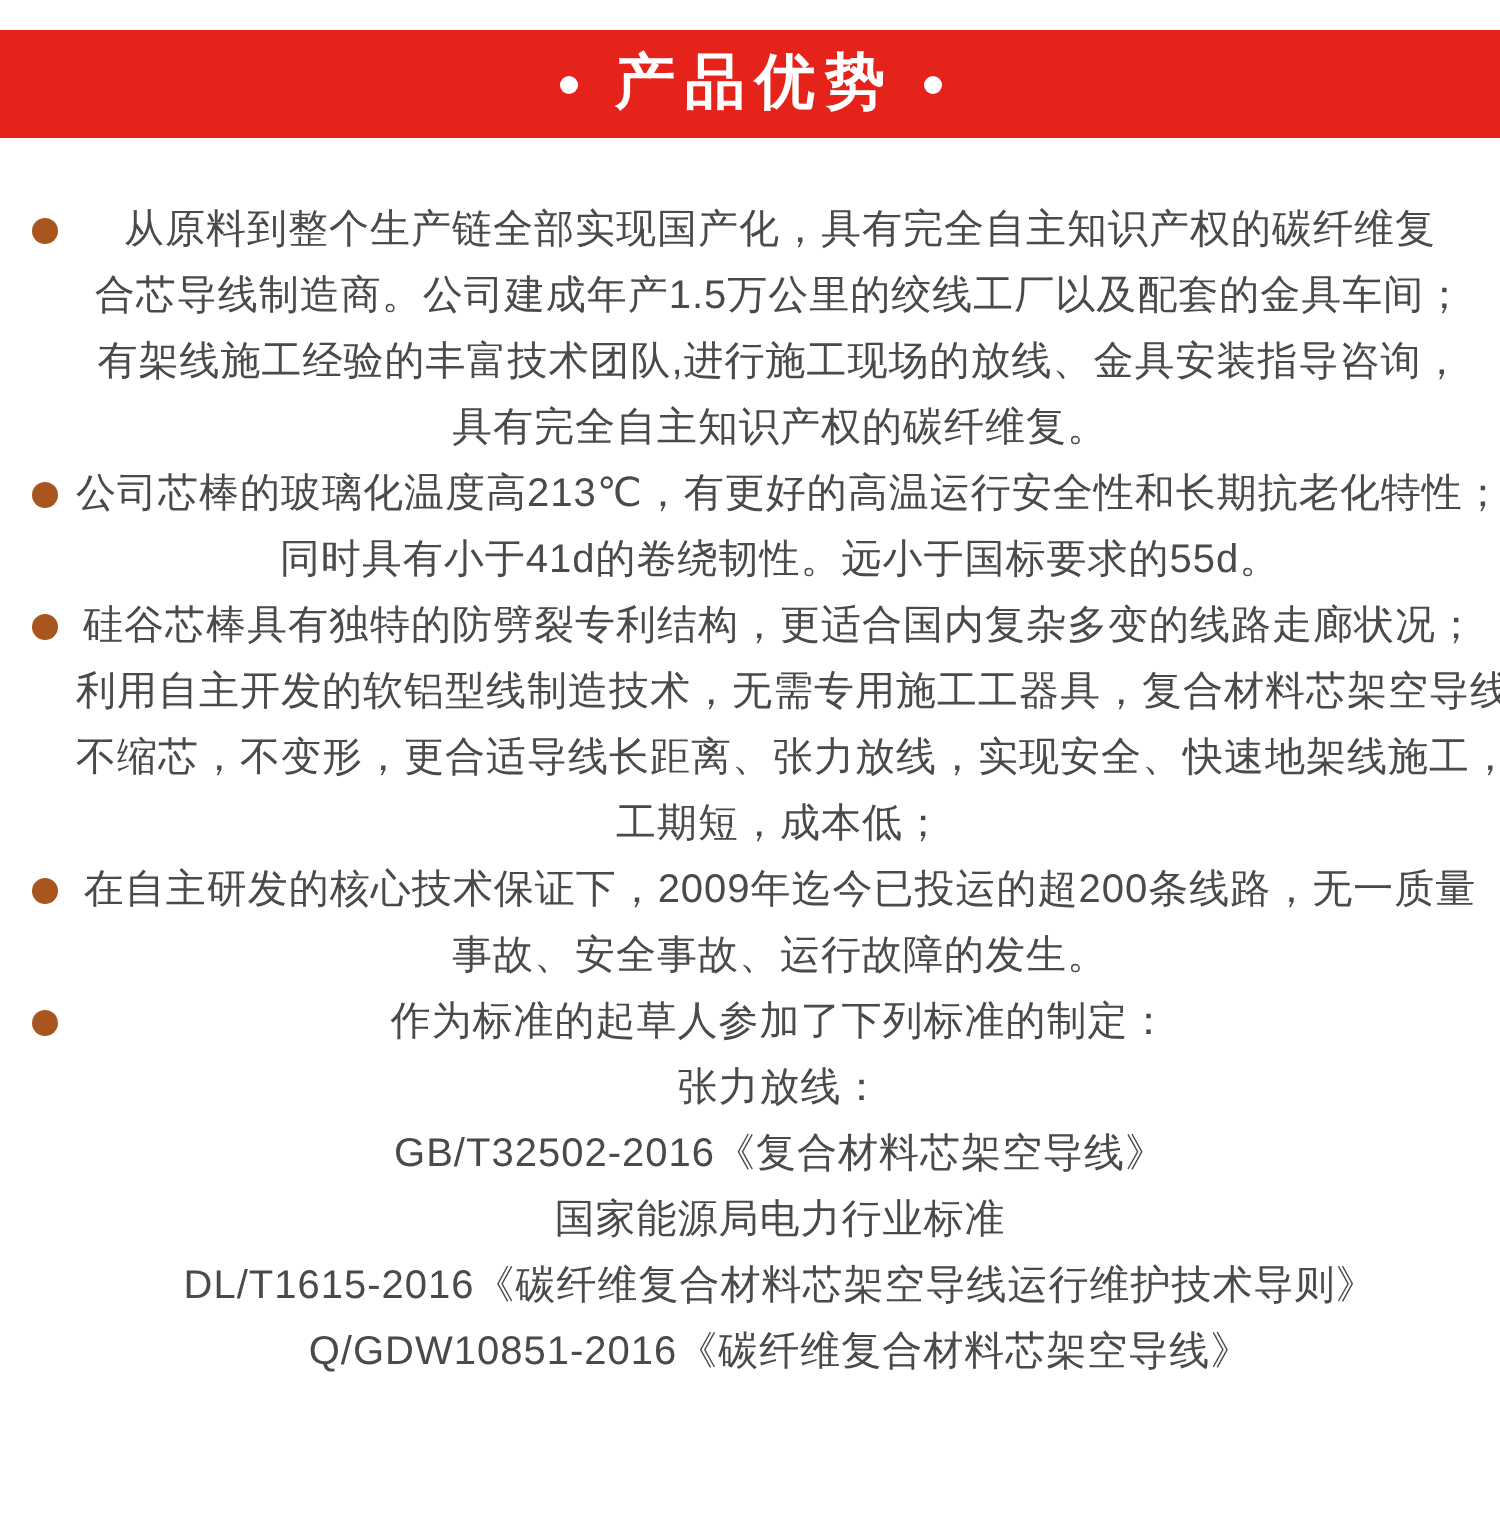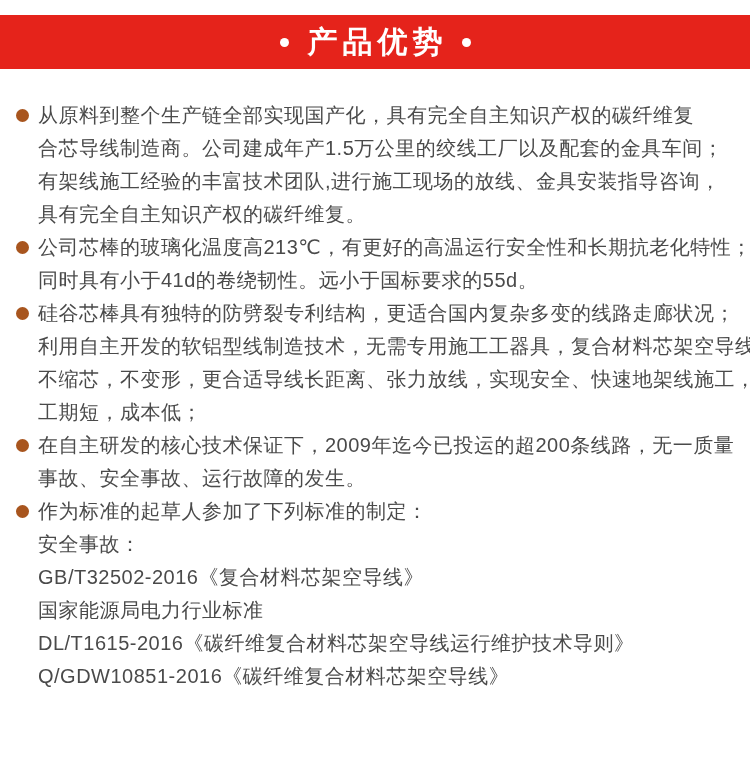--- a/index.html
+++ b/index.html
@@ -38,20 +38,21 @@
     line-height: 54px;
     white-space: nowrap;
   }
   .content {
     margin-top: 30px;
   }
   ul.advantage-list {
     list-style: none;
     margin: 0;
     padding: 0;
+    text-align: center;
   }
   ul.advantage-list li {
     position: relative;
     padding-left: 38px;
     padding-right: 8px;
     margin: 0;
   }
   ul.advantage-list li .bullet {
     position: absolute;
     left: 16px;
@@ -105,21 +106,21 @@
 
     <li>
       <span class="bullet"></span>
       <div class="text-line">在自主研发的核心技术保证下，2009年迄今已投运的超200条线路，无一质量</div>
       <div class="text-line">事故、安全事故、运行故障的发生。</div>
     </li>
 
     <li>
       <span class="bullet"></span>
       <div class="text-line">作为标准的起草人参加了下列标准的制定：</div>
-      <div class="text-line">安全事故：</div>
+      <div class="text-line">张力放线：</div>
       <div class="text-line">GB/T32502-2016《复合材料芯架空导线》</div>
       <div class="text-line">国家能源局电力行业标准</div>
       <div class="text-line">DL/T1615-2016《碳纤维复合材料芯架空导线运行维护技术导则》</div>
       <div class="text-line">Q/GDW10851-2016《碳纤维复合材料芯架空导线》</div>
     </li>
 
   </ul>
 </div>
 
 </body></html>

